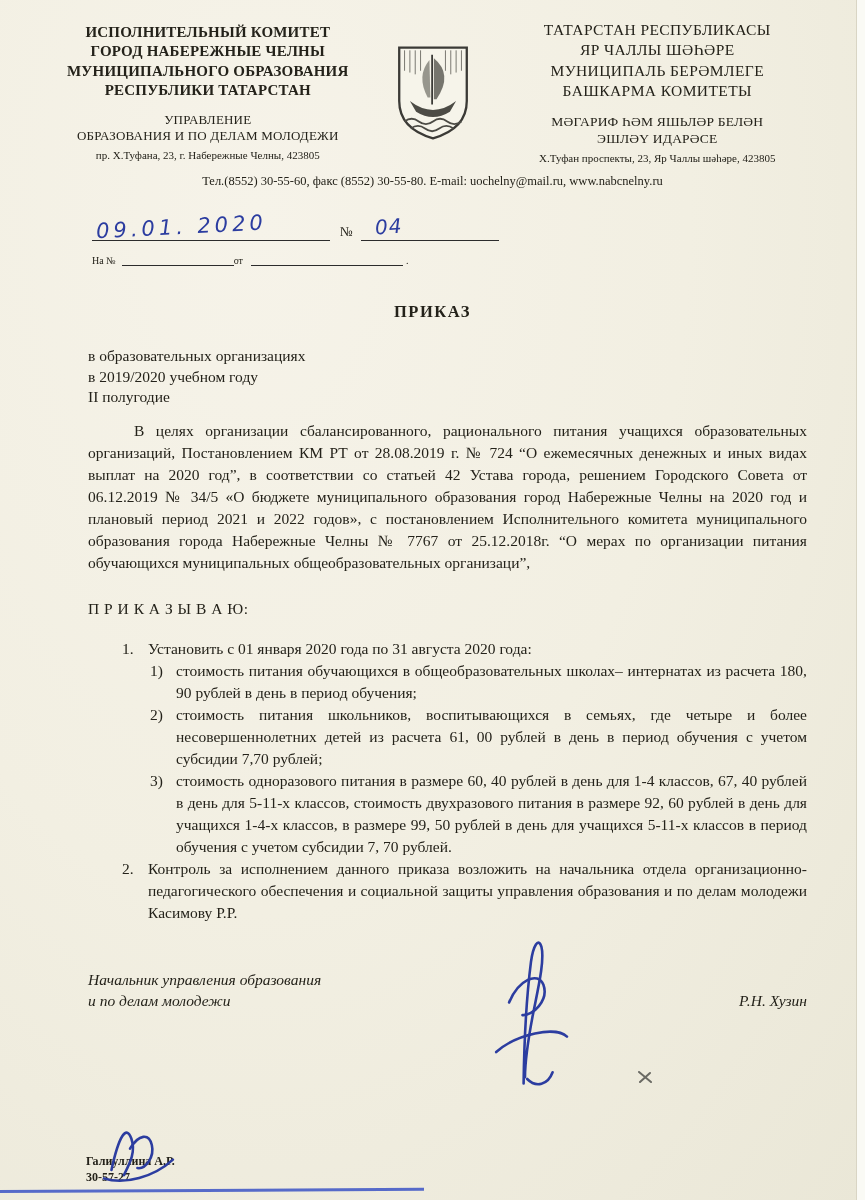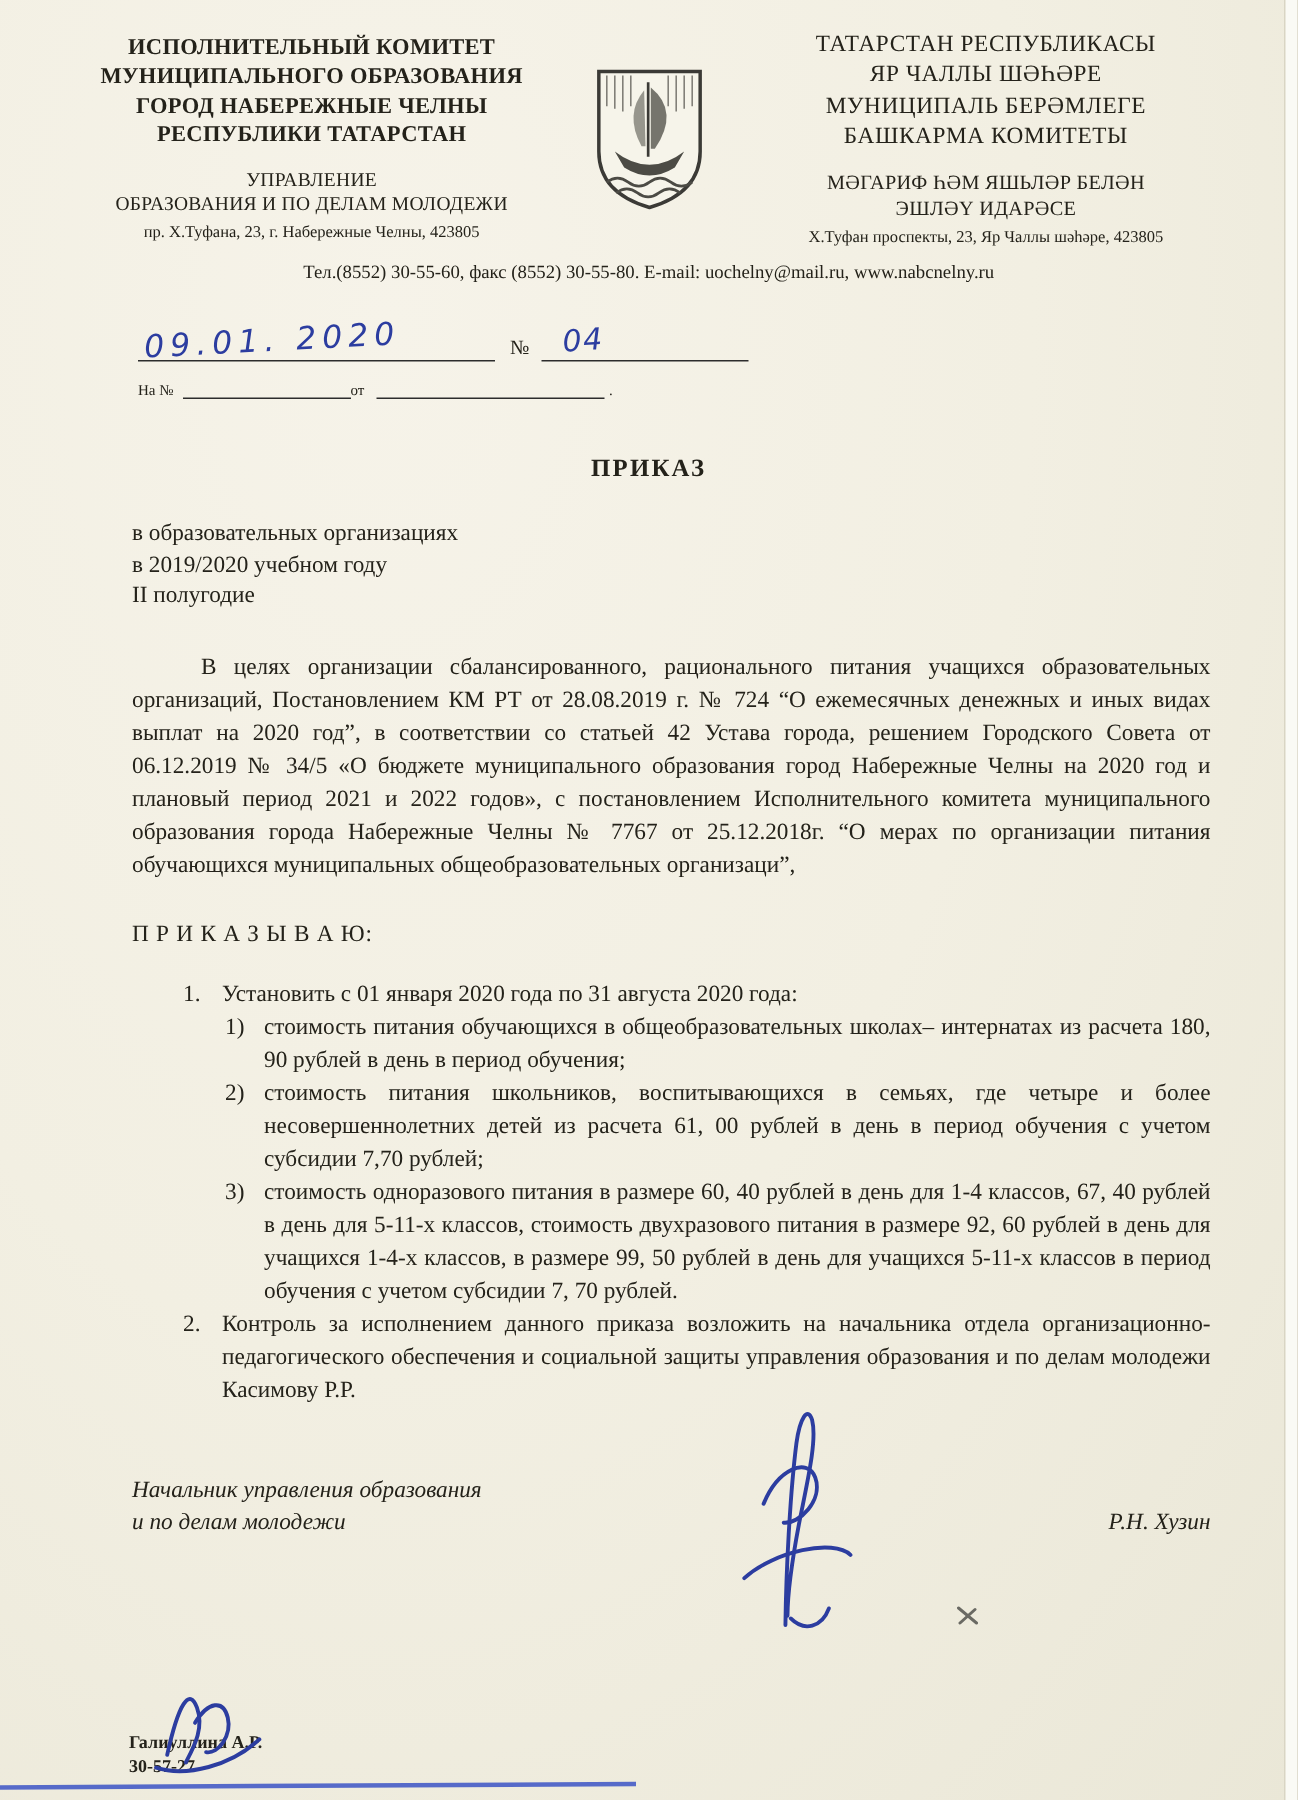--- a/index.html
+++ b/index.html
@@ -37,21 +37,21 @@
   .req2 { margin-top:9px; display:flex; align-items:flex-end; font-size:10px; }
   .blank { border-bottom:1.4px solid #2c2c2c; height:16px; display:inline-block; }
   .b1 { width:112px; margin-left:6px; }
   .b2 { width:152px; margin-left:8px; }
   .dot { margin-left:3px; }
 
   
   .title { text-align:center; font-weight:bold; font-size:16.5px; letter-spacing:1.5px; margin-top:36px; }
   .subject { margin:24px 58px 0 88px; font-size:15.5px; line-height:1.33; }
   .bodywrap { margin:0 58px 0 88px; font-size:15.5px; }
-  .intro { margin-top:26px; text-align:justify; text-indent:46px; line-height:1.42; }
+  .intro { margin-top:12px; text-align:justify; text-indent:46px; line-height:1.42; }
   .orderword { margin-top:26px; letter-spacing:.5px; }
   .olist { margin-top:20px; line-height:1.42; }
   .li { display:flex; align-items:flex-start; }
   .li .marker { flex:0 0 26px; }
   .li .litext { flex:1; text-align:justify; }
   .lvl1 { margin-left:34px; }
   .lvl2 { margin-left:62px; margin-right:0; }
   .sigrow { display:flex; justify-content:space-between; align-items:flex-end; margin:46px 58px 0 88px; font-size:15.5px; line-height:1.35;font-style:italic; }
 
   .footer { position:absolute; left:86px; top:1153px; font-size:12px; line-height:1.35;font-weight:bold; }
@@ -65,22 +65,22 @@
 </style>
 </head>
 <body>
 
 <div class="page">
 
   <div class="header">
     <div class="hcol hcol-left">
       <div class="org-left">
         <div>ИСПОЛНИТЕЛЬНЫЙ КОМИТЕТ</div>
+        <div>ГОРОД НАБЕРЕЖНЫЕ ЧЕЛНЫ</div>
         <div>МУНИЦИПАЛЬНОГО ОБРАЗОВАНИЯ</div>
-        <div>ГОРОД НАБЕРЕЖНЫЕ ЧЕЛНЫ</div>
         <div>РЕСПУБЛИКИ ТАТАРСТАН</div>
       </div>
       <div class="dept">
         <div>УПРАВЛЕНИЕ</div>
         <div>ОБРАЗОВАНИЯ И ПО ДЕЛАМ МОЛОДЕЖИ</div>
       </div>
       <div class="addr">пр. Х.Туфана, 23, г. Набережные Челны, 423805</div>
     </div>
 
     <div class="emblem">

